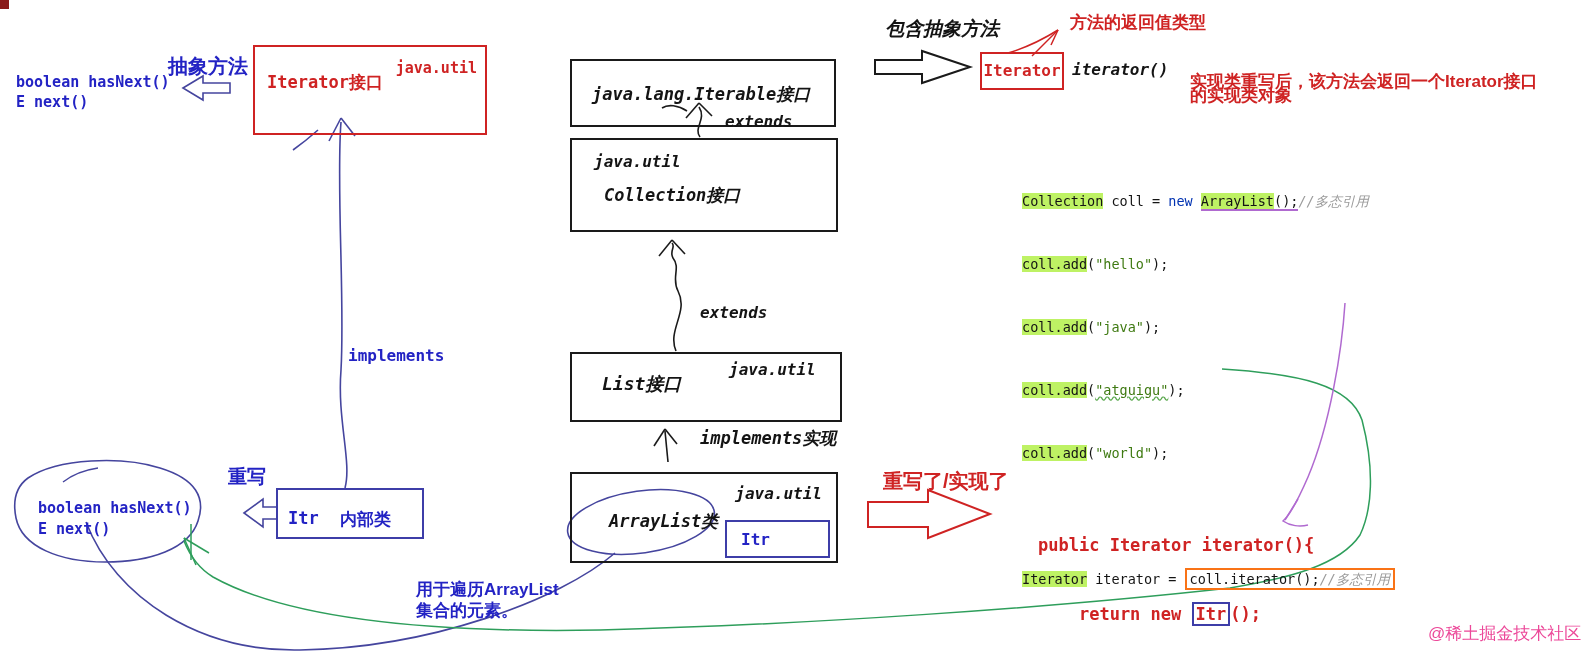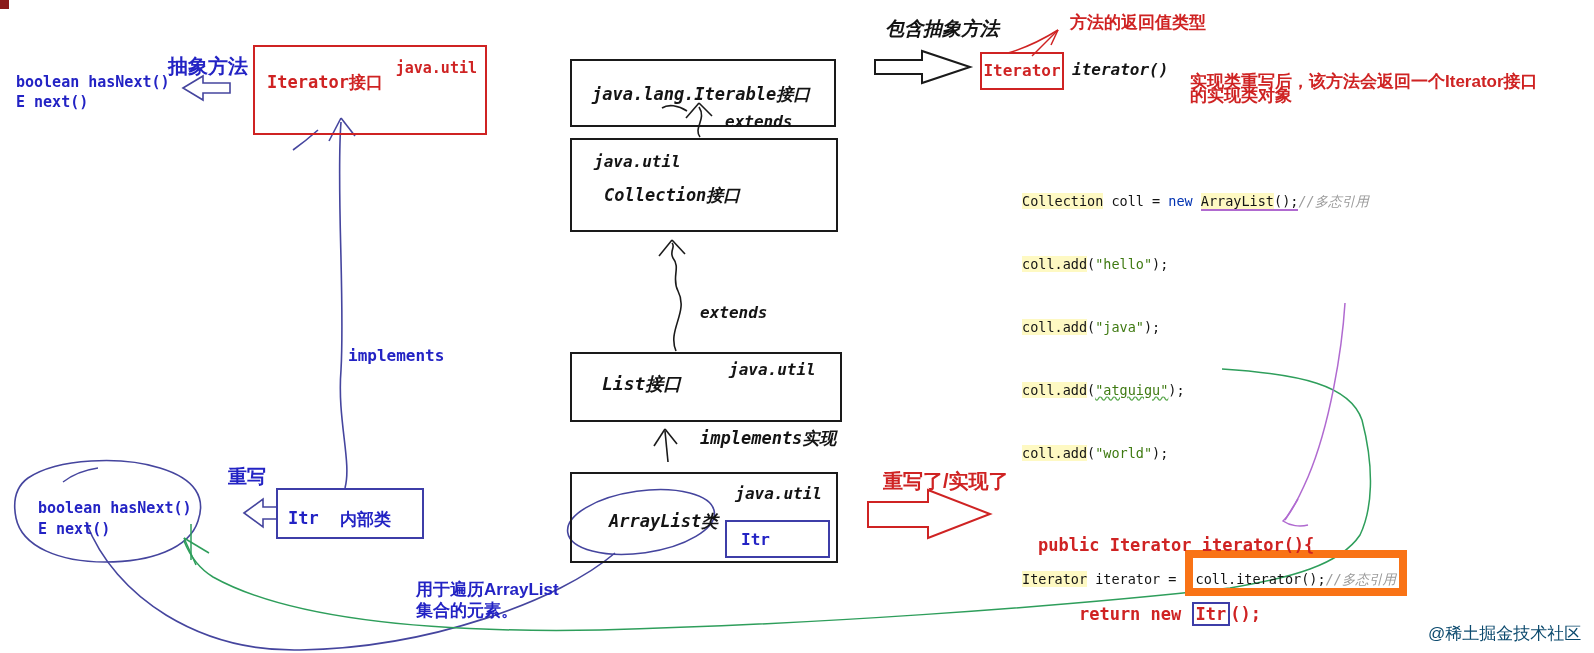--- a/index.html
+++ b/index.html
@@ -13,33 +13,33 @@
   .blk{color:#141414;font-style:italic;}
   .box{position:absolute;border:2px solid #1a1a1a;background:transparent;box-sizing:border-box;}
   .rborder{border:2px solid #cf2323;}
   .bborder{border:2px solid #3d3da8;}
   svg.overlay{position:absolute;left:0;top:0;pointer-events:none;}
 
   
   #code{position:absolute;left:1022px;top:149px;font-family:"DejaVu Sans Mono",monospace;
         font-size:13.5px;line-height:21px;color:#141414;white-space:pre;}
   #code .ln{height:21px;}
-  .hl{background:#fef9c3;}
+  .hl{background:#bef264;}
   .kw{color:#0032b2;}
   .str{color:#3f7a12;}
   .cmt{color:#9a9a9a;font-style:italic;}
   .pu{border-bottom:2px solid #b06ad0;}
-  .pbox{border:8px solid #f97316;padding:13px 3px 1px 3px;}
+  .pbox{border:2px solid #f97316;padding:1px 3px 1px 3px;}
 
   
   #redcode{position:absolute;left:1038px;top:488px;font-family:"DejaVu Sans Mono",monospace;
            font-size:17px;font-weight:bold;line-height:23px;color:#cf2323;white-space:pre;}
   .itrbox{border:2px solid #3d3da8;padding:0 2px;}
 
-  .watermark{color:#0c4a6e;font-size:17px;}
+  .watermark{color:#ec4899;font-size:17px;}
 </style>
 </head>
 <body>
 
 <div class="abs" style="left:0;top:0;width:9px;height:9px;background:#8b1a1a;"></div>
 
 <svg class="overlay" width="1594" height="653" viewBox="0 0 1594 653">
 
   <g stroke="#45459e" stroke-width="1.6" fill="none">
     <path d="M345,488 C352,462 337,420 341,370 C345,300 336,185 341,122"></path>

